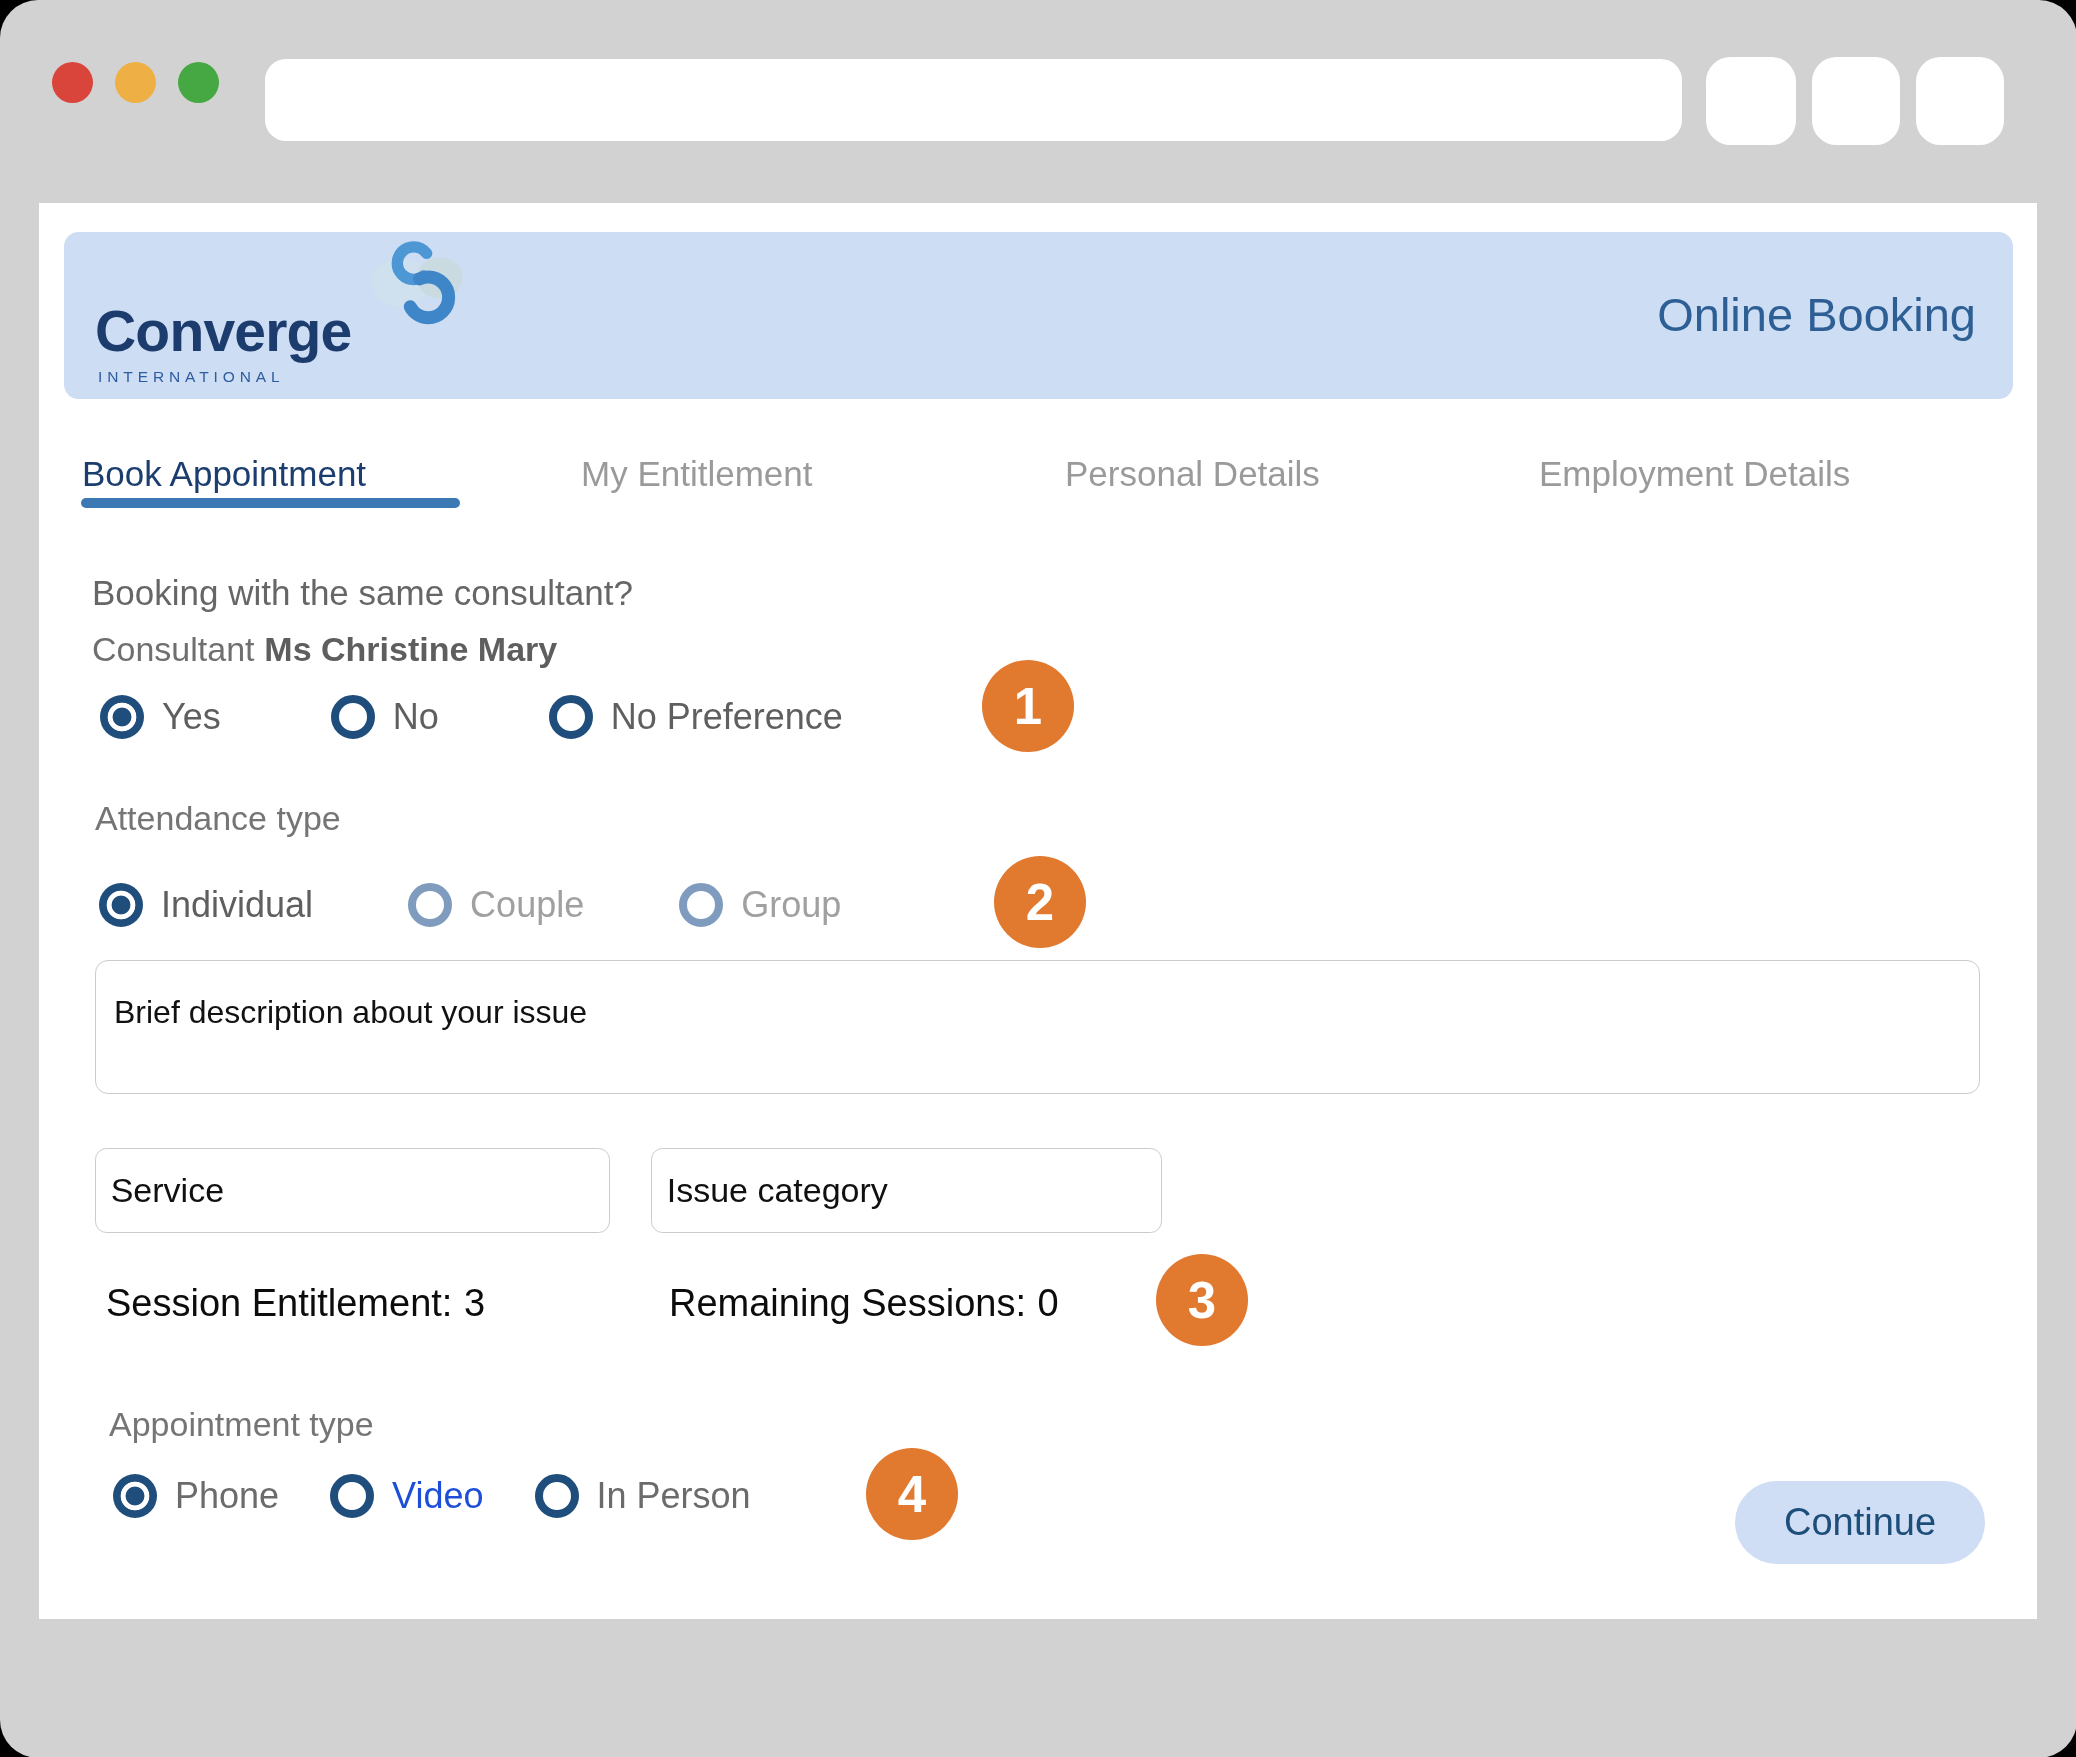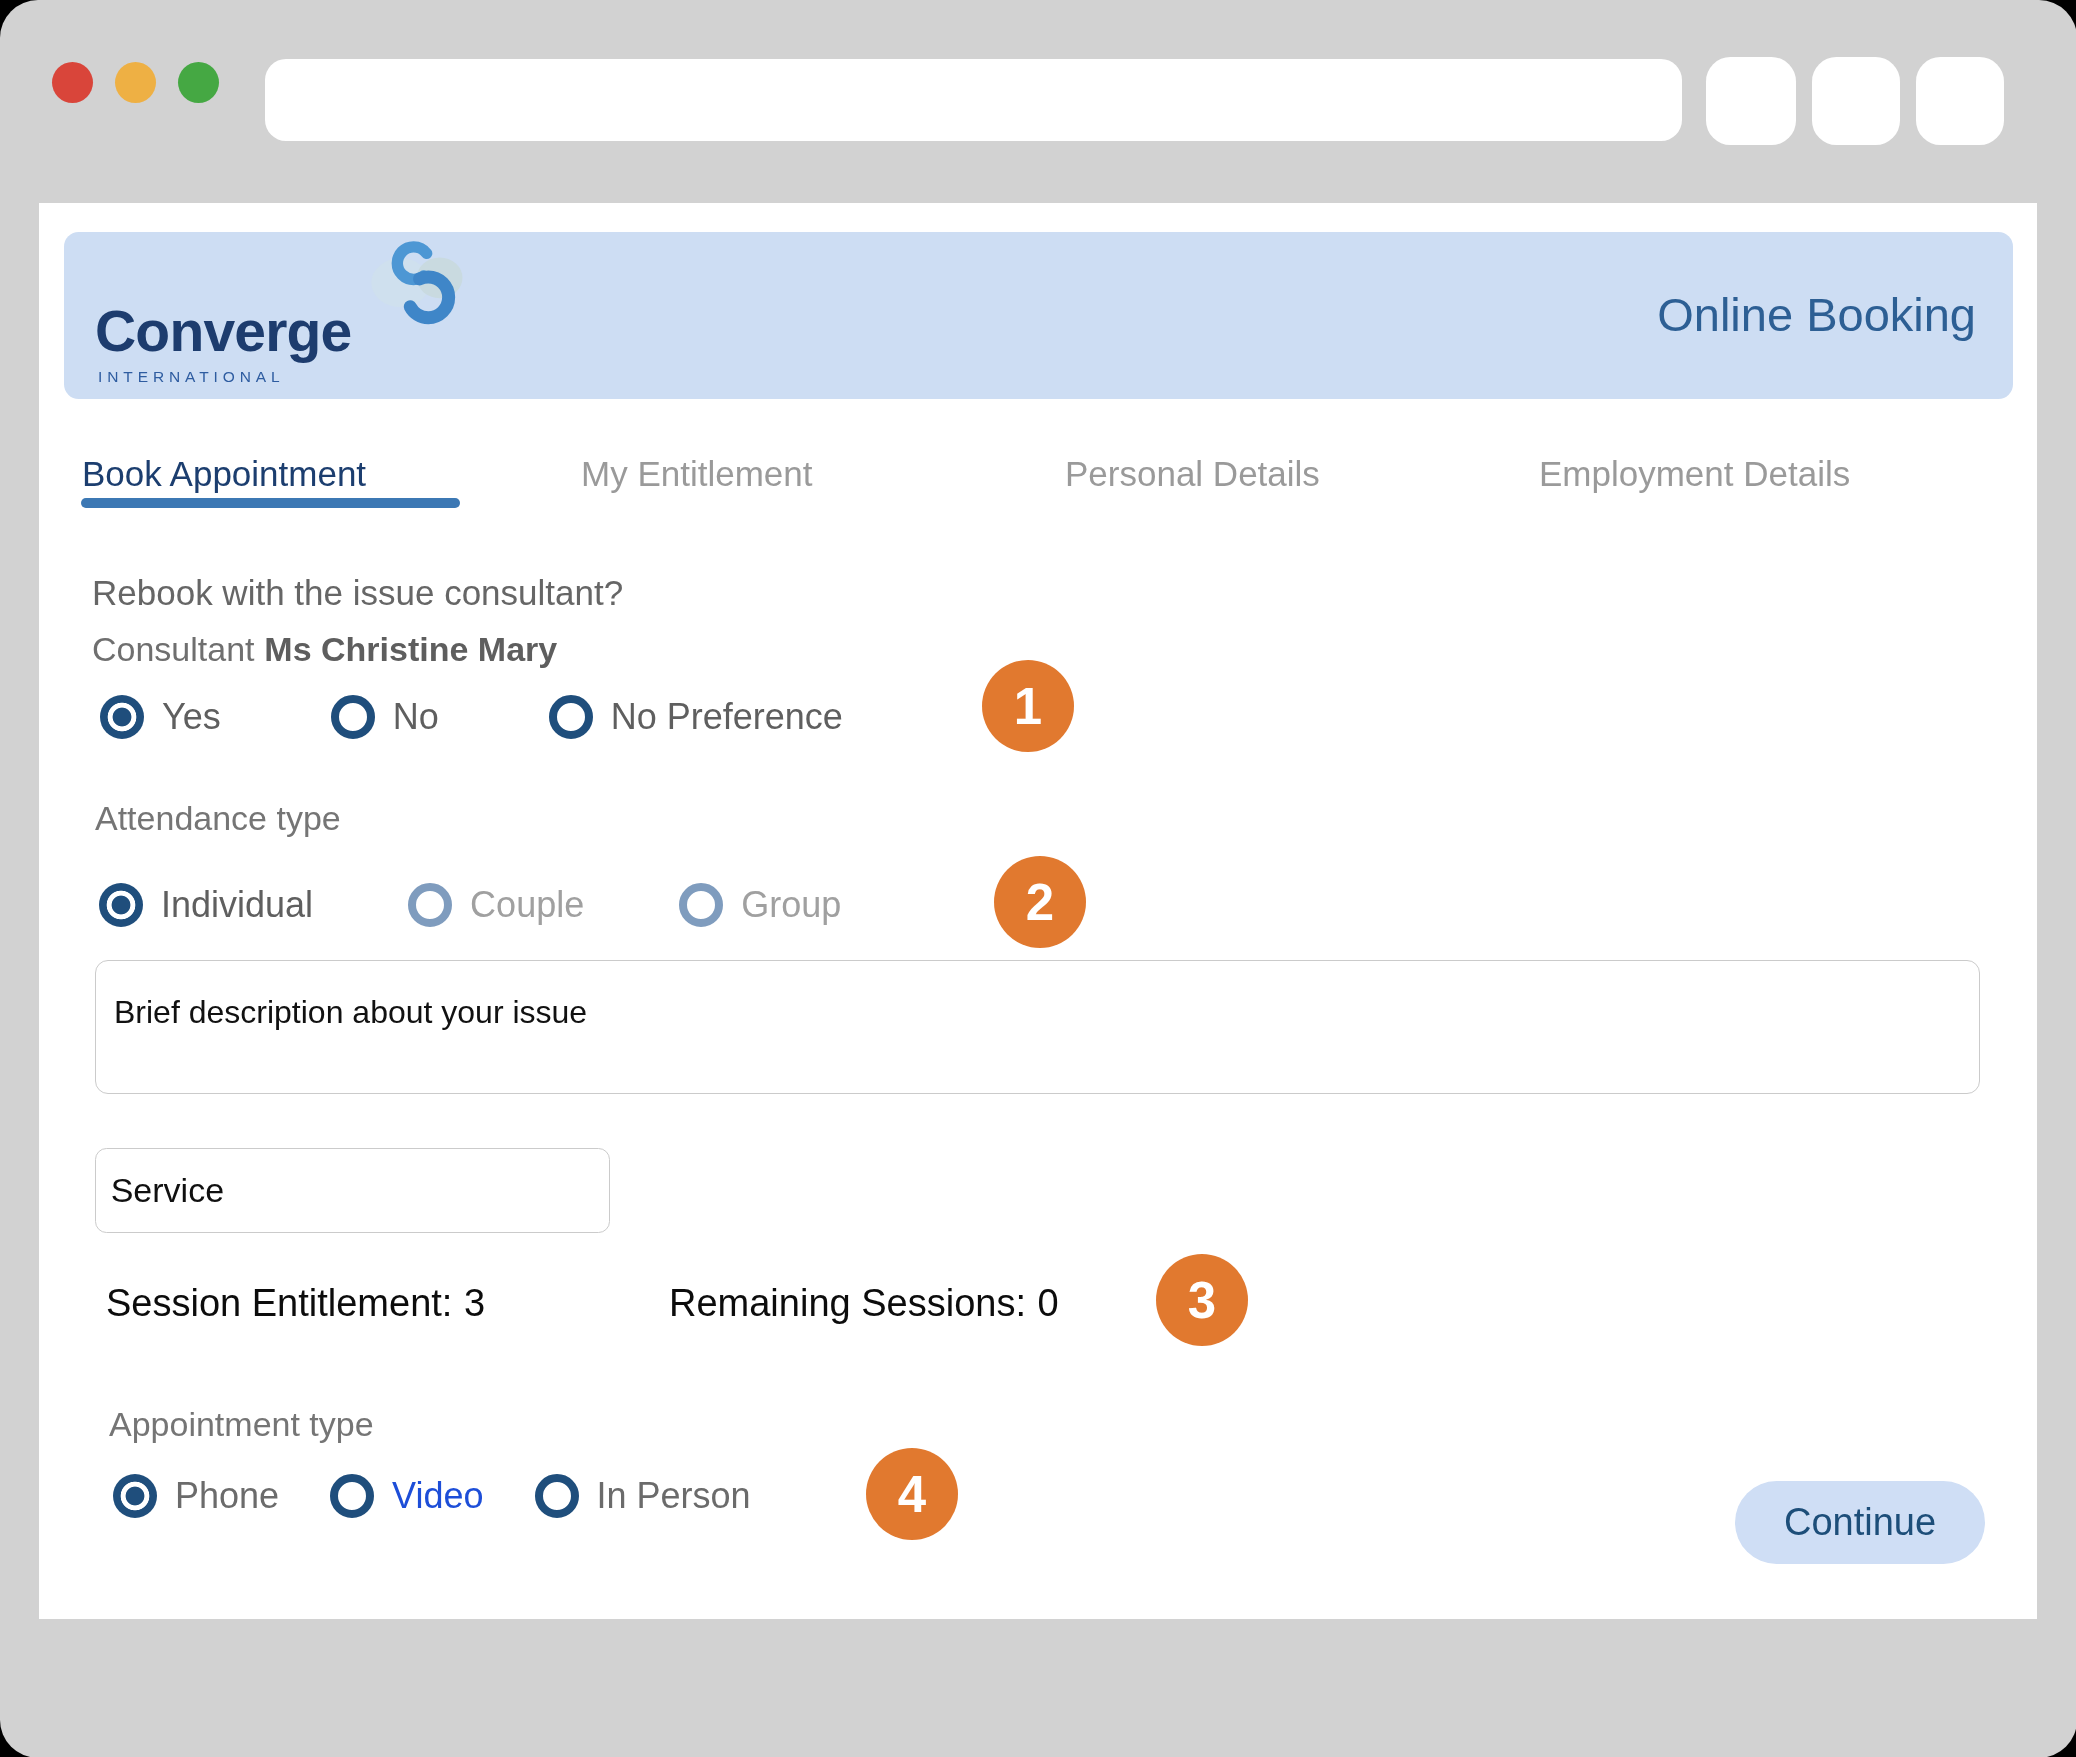--- a/index.html
+++ b/index.html
@@ -90,21 +90,21 @@
       <circle cx="74" cy="74" r="25" fill="none" stroke="#3f86c8" stroke-width="16" stroke-dasharray="118 40" stroke-dashoffset="52" stroke-linecap="round"></circle>
     </svg>
     <div class="booking-title">Online Booking</div>
 
     <div class="tab active" style="left:82px;">Book Appointment</div>
     <div class="tab" style="left:581px;">My Entitlement</div>
     <div class="tab" style="left:1065px;">Personal Details</div>
     <div class="tab" style="left:1539px;">Employment Details</div>
     <div class="tab-underline"></div>
 
-    <div class="q-label" style="left:92px;top:571px;">Rebook with the issue consultant?</div>
+    <div class="q-label" style="left:92px;top:571px;">Booking with the same consultant?</div>
     <div class="q-label" style="left:92px;top:628px;font-size:34px;color:#6f6f6f;">
       <span>Consultant</span><span class="consultant-name">Ms Christine Mary</span>
     </div>
 
     <div class="radio-row" style="left:100px;top:694px;gap:110px;">
       <div class="radio-opt">
         <span class="radio on"></span>
         <span class="radio-label">Yes</span>
       </div>
       <div class="radio-opt">
@@ -131,20 +131,21 @@
       <div class="radio-opt">
         <span class="radio off muted"></span>
         <span class="radio-label muted">Group</span>
       </div>
     </div>
     <div class="badge" style="left:994px;top:856px;">2</div>
 
     <div class="textarea">Brief description about your issue</div>
 
     <div class="field f1">Service</div>
+    <div class="field f2">Issue category</div>
 
     <div class="sessions" style="left:106px;">
       <span>Session Entitlement:</span><span class="val">3</span>
     </div>
     <div class="sessions" style="left:669px;">
       <span>Remaining Sessions:</span><span class="val">0</span>
     </div>
     <div class="badge" style="left:1156px;top:1254px;">3</div>
 
     <div class="sub-label" style="left:109px;top:1404px;">Appointment type</div>

